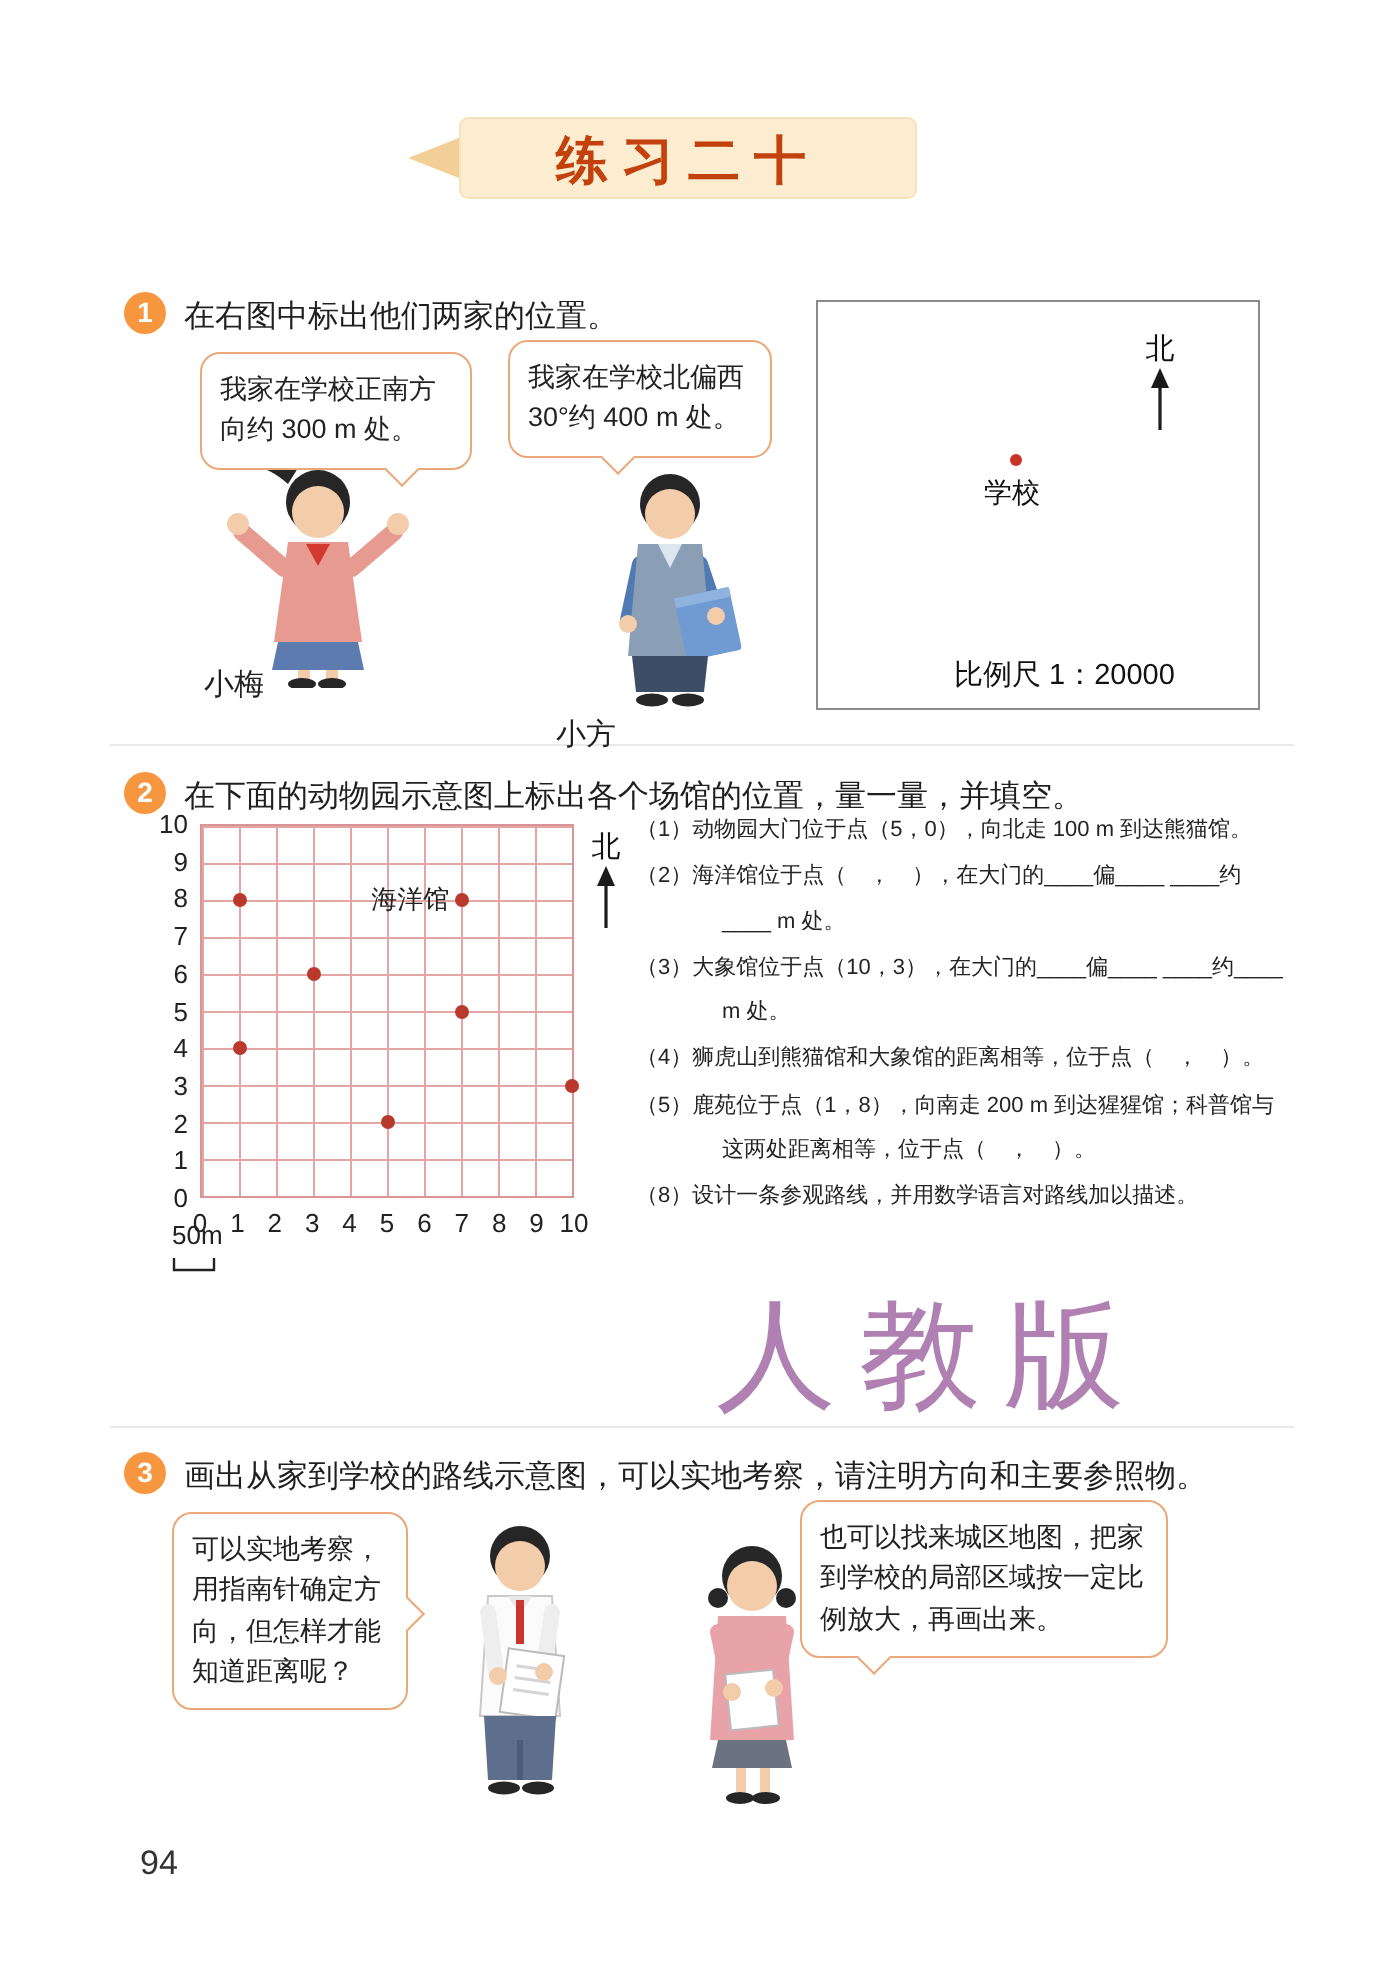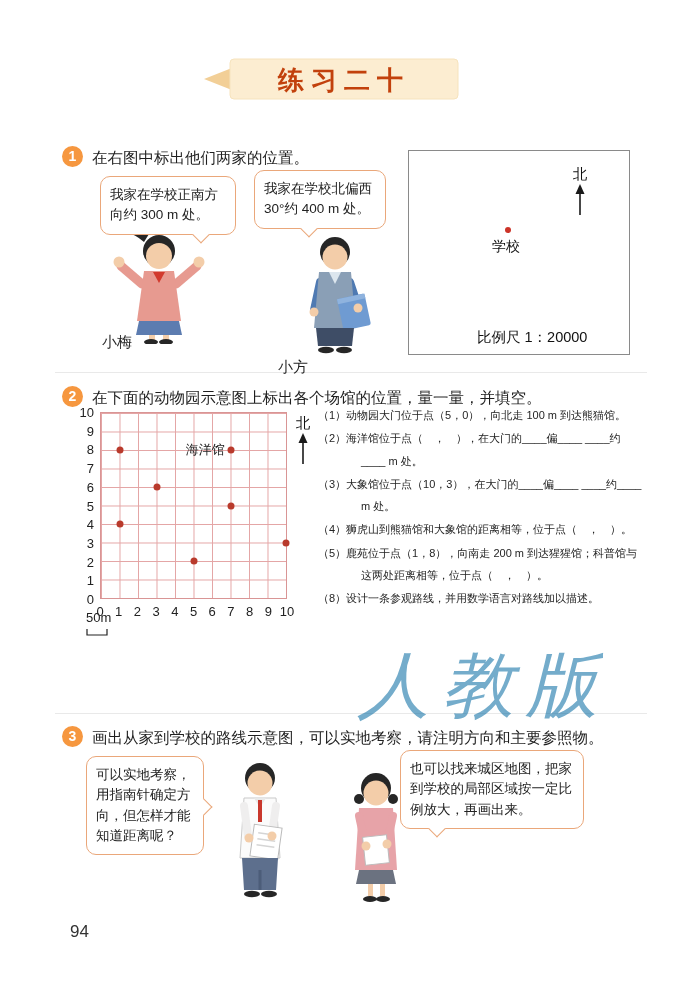--- a/index.html
+++ b/index.html
@@ -73,22 +73,22 @@
   .zoo-north { left:234px; top:10px; }
   .zoo-scale { position:absolute; left:28px; top:206px; font-size:13px; color:#222; }
   
   .questions { position:absolute; left:318px; top:404px; width:326px; }
   .question {
     margin:0 0 1px 0; padding-left:43px; text-indent:-43px;
     font-size:11px; line-height:22.3px; color:#242424;
   }
   
   .watermark {
-    position:absolute; left:358px; top:638px; font-size:72px; font-style:italic;
-    color:#0369a1; opacity:0.55; letter-spacing:12px; z-index:1; white-space:nowrap;
+    position:absolute; left:358px; top:638px; font-size:60px; 
+    color:#701a75; opacity:0.55; letter-spacing:12px; z-index:1; white-space:nowrap;
   }
   .page-number { position:absolute; left:70px; top:922px; font-size:17px; color:#333; }
 </style>
 </head>
 <body>
 
 <div class="page">
 
   <div class="banner">
     <svg width="264" height="46" viewBox="0 0 264 46">

